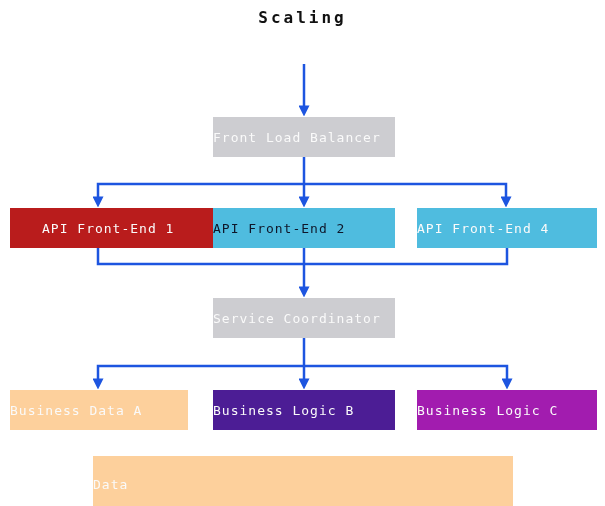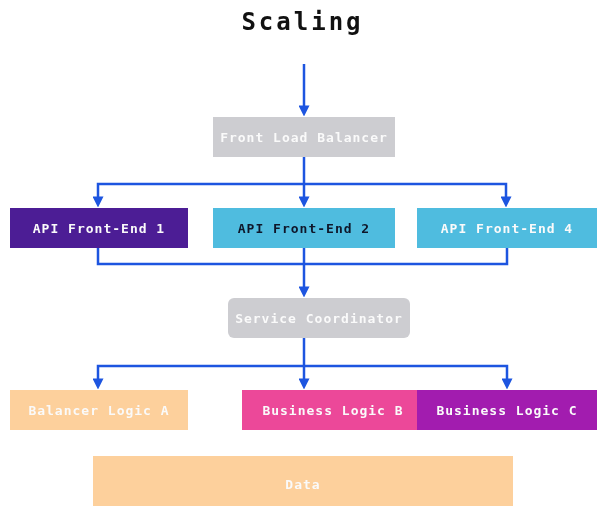--- a/index.html
+++ b/index.html
@@ -14,54 +14,53 @@
     height: 506px;
     background: #ffffff;
     overflow: hidden;
   }
   .diagram-title {
     position: absolute;
     left: 0;
     right: 0;
     top: 8px;
     text-align: center;
-    font-size: 24px;
+    font-size: 16px;
     font-weight: bold;
     letter-spacing: 3px;
     color: #111111;
   }
   .connectors {
     position: absolute;
     left: 0;
     top: 0;
     width: 605px;
     height: 506px;
   }
   .connectors path.edge {
     fill: none;
     stroke-width: 2.5;
     stroke-linejoin: miter;
   }
   .node {
     position: absolute;
     display: flex;
     align-items: center;
-    justify-content: center;
     font-size: 13px;
-    font-weight: bold;
+    font-weight: normal;
     letter-spacing: 1px;
     text-align: center;
     white-space: nowrap;
   }
   
   .n-flb  { left: 213px; top: 117px; width: 182px; height: 40px; }
   .n-api1 { left:  10px; top: 208px; width: 178px; height: 40px; }
   .n-api2 { left: 213px; top: 208px; width: 182px; height: 40px; }
   .n-api3 { left: 417px; top: 208px; width: 180px; height: 40px; }
-  .n-sc   { left: 228px; top: 298px; width: 182px; height: 40px; border-radius: 6px; }
+  .n-sc   { left: 213px; top: 298px; width: 182px; height: 40px; }
   .n-bla  { left:  10px; top: 390px; width: 178px; height: 40px; }
   .n-blb  { left: 213px; top: 390px; width: 182px; height: 40px; }
   .n-blc  { left: 417px; top: 390px; width: 180px; height: 40px; }
   .n-data { left:  93px; top: 456px; width: 420px; height: 56px; }
 </style>
 </head>
 <body>
 
 <div class="canvas">
 
@@ -84,41 +83,41 @@
       <path class="edge" d="M304 338 V379" marker-end="url(#arrow)"></path>
       <path class="edge" d="M304 366 H98 V379" marker-end="url(#arrow)"></path>
       <path class="edge" d="M304 366 H507 V379" marker-end="url(#arrow)"></path>
     </g>
   </svg>
 
   <div class="node n-flb" style="background-color: rgb(205, 205, 209); color: rgb(250, 250, 250);">
     <span>Front Load Balancer</span>
   </div>
 
-  <div class="node n-api1" style="background-color: #4c1d95; color: rgb(250, 250, 250);">
+  <div class="node n-api1" style="background-color: #b91c1c; color: rgb(250, 250, 250); padding-left: 32px;">
     <span>API Front-End 1</span>
   </div>
 
   <div class="node n-api2" style="background-color: rgb(79, 188, 223); color: #0f172a;">
     <span>API Front-End 2</span>
   </div>
 
   <div class="node n-api3" style="background-color: rgb(79, 188, 223); color: rgb(250, 250, 250);">
     <span>API Front-End 4</span>
   </div>
 
   <div class="node n-sc" style="background-color: rgb(205, 205, 209); color: rgb(250, 250, 250);">
     <span>Service Coordinator</span>
   </div>
 
   <div class="node n-bla" style="background-color: rgb(253, 208, 156); color: rgb(250, 250, 250);">
-    <span>Balancer Logic A</span>
+    <span>Business Data A</span>
   </div>
 
-  <div class="node n-blb" style="background-color: #ec4899; color: rgb(250, 250, 250); margin-left: 29px;">
+  <div class="node n-blb" style="background-color: #4c1d95; color: rgb(250, 250, 250);">
     <span>Business Logic B</span>
   </div>
 
   <div class="node n-blc" style="background-color: #a21caf; color: rgb(250, 250, 250);">
     <span>Business Logic C</span>
   </div>
 
   <div class="node n-data" style="background-color: rgb(253, 208, 156); color: rgb(250, 250, 250);">
     <span>Data</span>
   </div>

